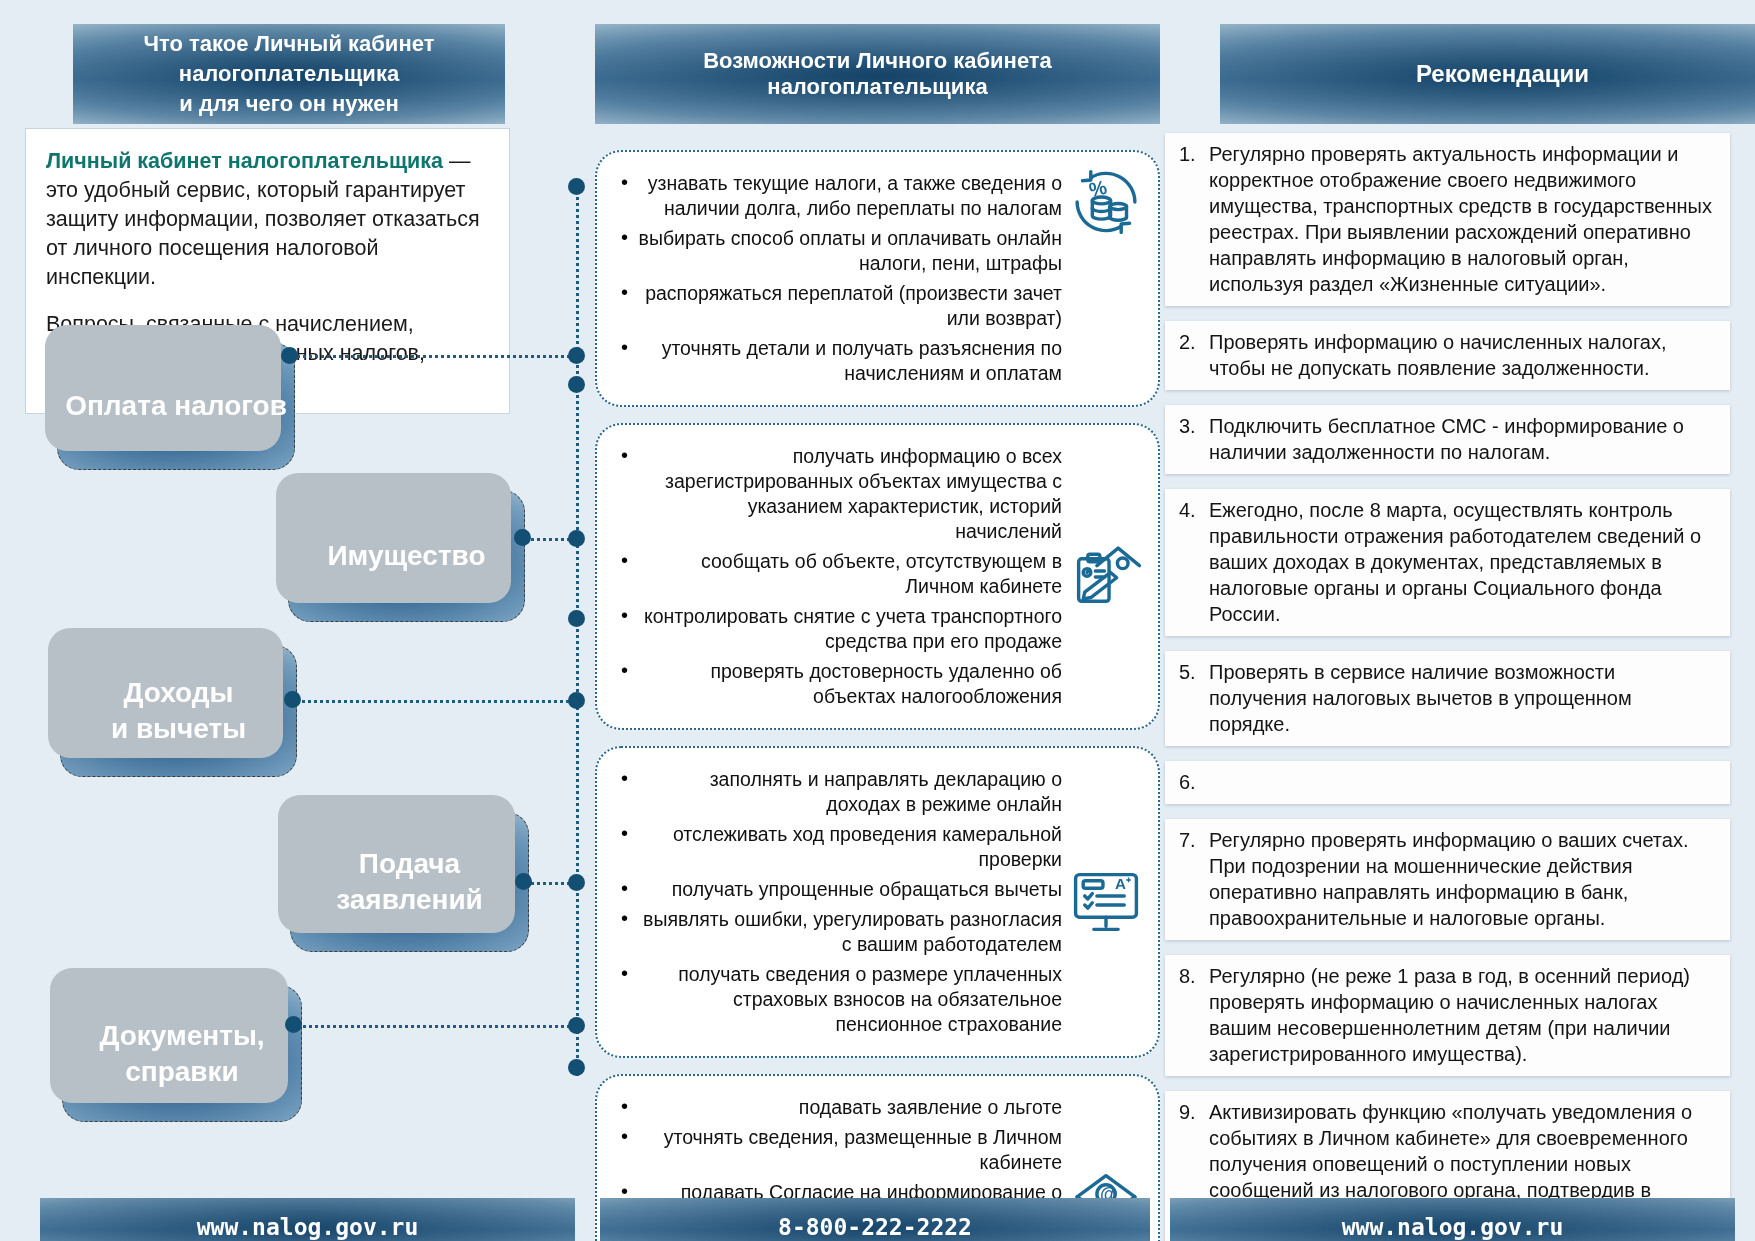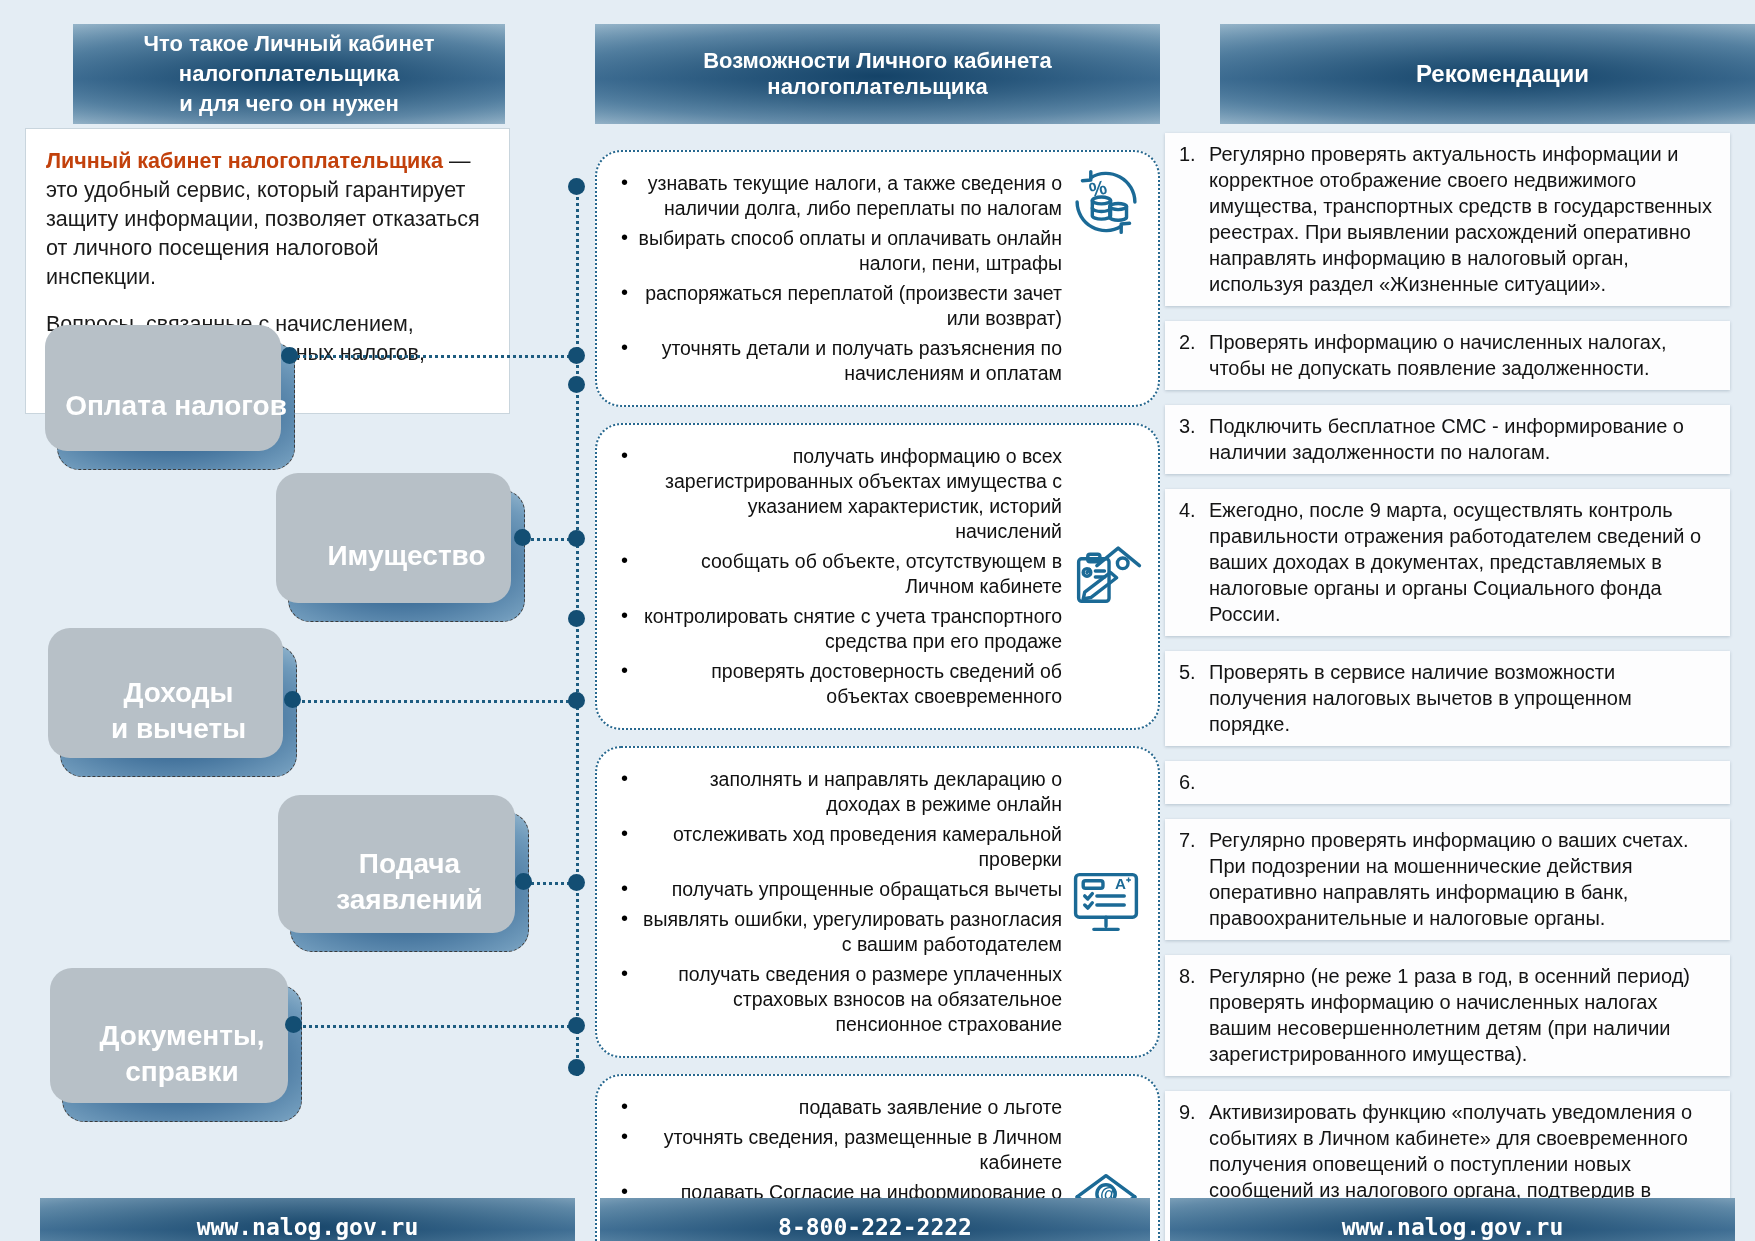--- a/index.html
+++ b/index.html
@@ -18,21 +18,21 @@
   .hdr-left{left:73px;width:432px;font-size:22px;line-height:30px;}
   .hdr-mid{left:595px;width:565px;font-size:22px;}
   .hdr-right{left:1220px;width:565px;font-size:24px;}
 
   
   .intro{
     position:absolute;left:25px;top:128px;width:443px;
     background:#fff;border:1px solid #c9d5dd;padding:18px 20px 16px 20px;
     font-size:21.5px;line-height:29px;color:#1a1a1a;
   }
-  .intro .lead{color:#c2410c;font-weight:bold;}
+  .intro .lead{color:#0f766e;font-weight:bold;}
   .intro p{margin:0 0 18px 0;}
   .intro p:last-child{margin-bottom:0;}
 
   .btn{
     position:absolute;border:1px dashed #3c3c3c;border-radius:22px;
     display:flex;align-items:center;justify-content:center;text-align:center;
     color:#fff;font-weight:bold;font-size:28px;line-height:36px;white-space:pre-line;
     background:radial-gradient(95% 85% at 48% 55%, #2c608c 0%, #40709a 35%, #6f9abb 68%, #a5c3d7 92%, #b6cfde 100%);
     z-index:2;
   }
@@ -171,21 +171,21 @@
           <path d="M55,56 v14 c0,2.2 4.9,4 11,4 s11,-1.8 11,-4 v-14"></path>
         </svg>
       </span>
     </div>
 
     <div class="mbox">
       <ul>
           <li>получать информацию о всех зарегистрированных объектах имущества с указанием характеристик, историй начислений</li>
           <li>сообщать об объекте, отсутствующем в Личном кабинете</li>
           <li>контролировать снятие с учета транспортного средства при его продаже</li>
-          <li>проверять достоверность сведений об объектах своевременного</li>
+          <li>проверять достоверность удаленно об объектах налогообложения</li>
         </ul>
       <span class="micon">
         <svg viewBox="0 0 100 100">
           <path d="M38,35 L66,12 L94,35"></path>
           <circle cx="72" cy="32" r="7"></circle>
           <rect x="14" y="26" width="40" height="56" rx="4"></rect>
           <rect x="26" y="20" width="16" height="10" rx="3"></rect>
           <circle cx="25" cy="44" r="5"></circle>
           <path d="M25,44 l3,-4"></path>
           <path d="M36,42 h12 M36,50 h12"></path>
@@ -244,21 +244,21 @@
       <div class="rbox">
         <span class="rnum">2.</span>
         <span class="rtxt">Проверять информацию о начисленных налогах, чтобы не допускать появление задолженности.</span>
       </div>
       <div class="rbox">
         <span class="rnum">3.</span>
         <span class="rtxt">Подключить бесплатное СМС - информирование о наличии задолженности по налогам.</span>
       </div>
       <div class="rbox">
         <span class="rnum">4.</span>
-        <span class="rtxt">Ежегодно, после 9 марта, осуществлять контроль правильности отражения работодателем сведений о ваших доходах в документах, представляемых в налоговые органы и органы Социального фонда России.</span>
+        <span class="rtxt">Ежегодно, после 8 марта, осуществлять контроль правильности отражения работодателем сведений о ваших доходах в документах, представляемых в налоговые органы и органы Социального фонда России.</span>
       </div>
       <div class="rbox">
         <span class="rnum">5.</span>
         <span class="rtxt">Проверять в сервисе наличие возможности получения налоговых вычетов в упрощенном порядке.</span>
       </div>
       <div class="rbox">
         <span class="rnum">6.</span>
       </div>
       <div class="rbox">
         <span class="rnum">7.</span>

